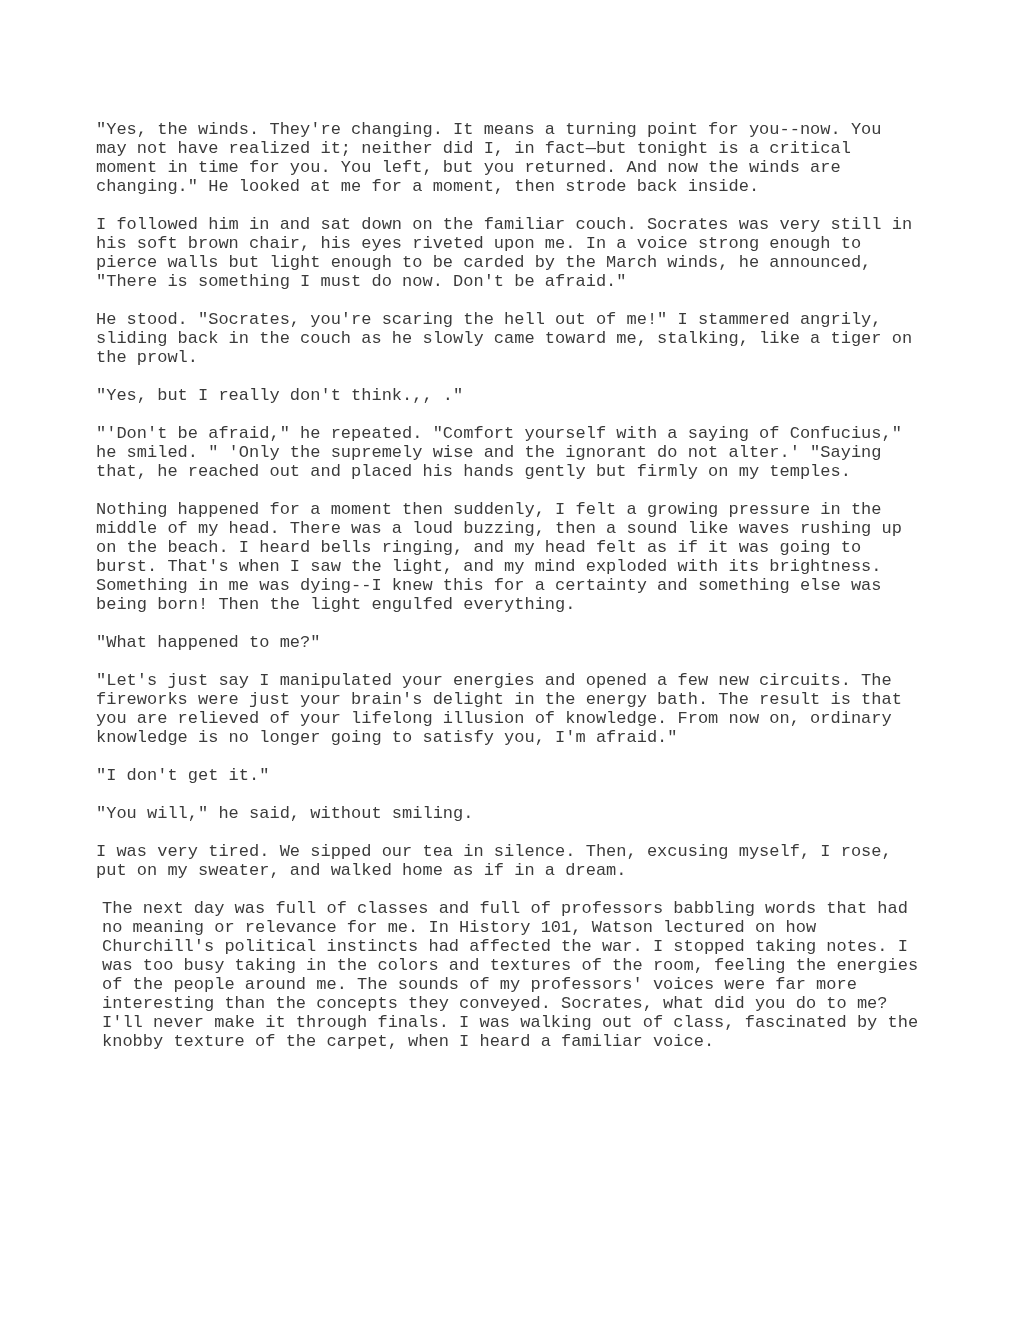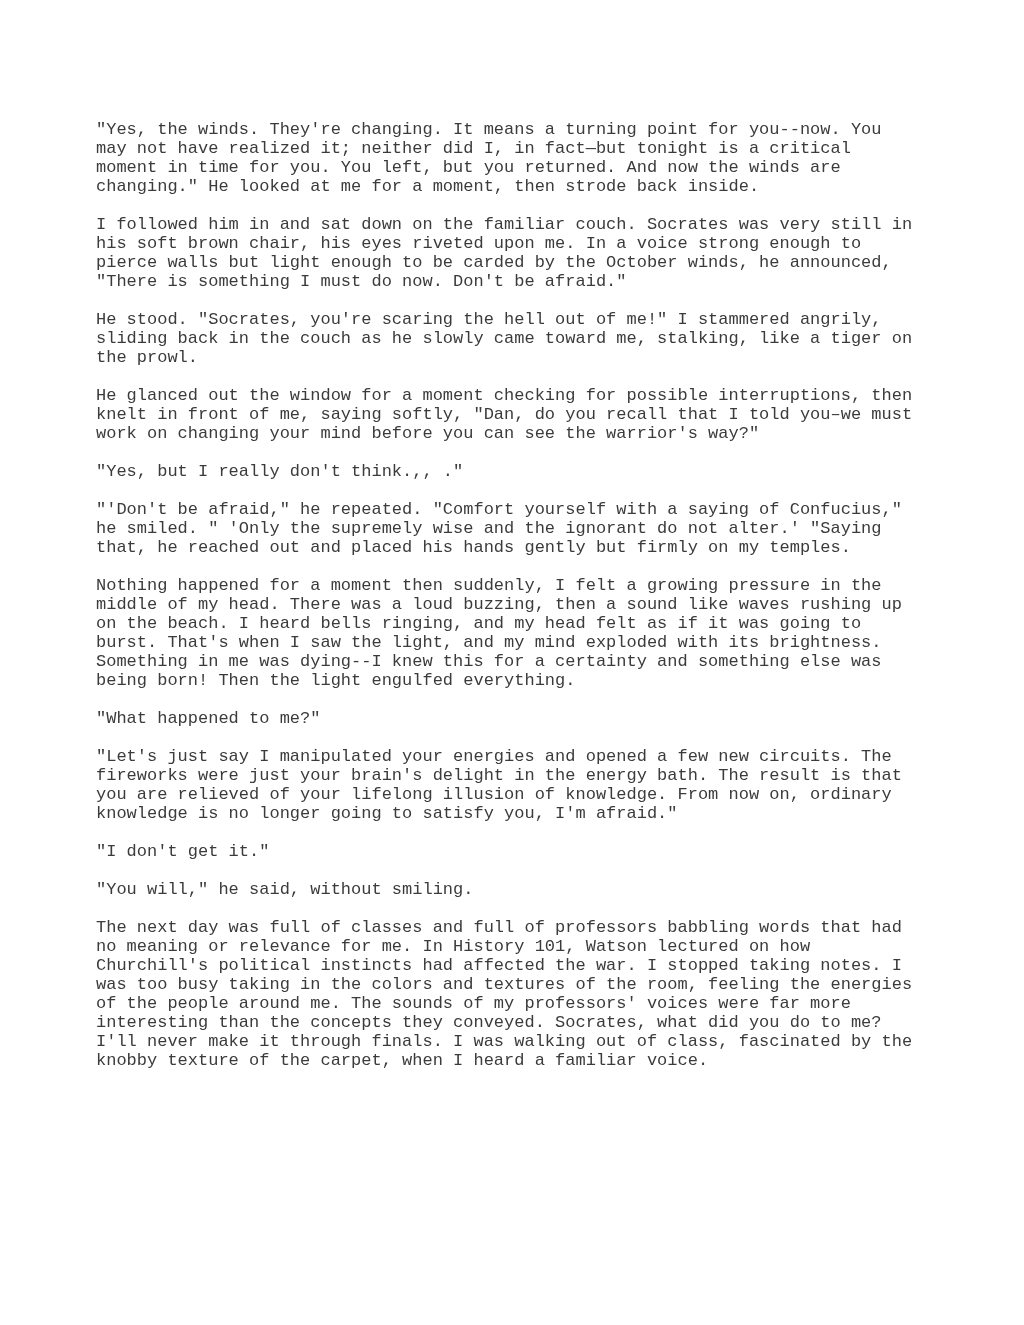--- a/index.html
+++ b/index.html
@@ -24,58 +24,58 @@
     line-height: 19px;
     color: #3b3b3b;
   }
   .para {
     white-space: pre;
     margin: 0 0 19px 0;
     padding: 0;
   }
   .para:last-child {
     margin-bottom: 0;
+    margin-left: 6px;
   }
 </style>
 </head>
 <body>
 
 <div class="page">
   <div class="content">
     <div class="para">"Yes, the winds. They're changing. It means a turning point for you--now. You
 may not have realized it; neither did I, in fact—but tonight is a critical
 moment in time for you. You left, but you returned. And now the winds are
 changing." He looked at me for a moment, then strode back inside.</div>
     <div class="para">I followed him in and sat down on the familiar couch. Socrates was very still in
 his soft brown chair, his eyes riveted upon me. In a voice strong enough to
-pierce walls but light enough to be carded by the October winds, he announced,
+pierce walls but light enough to be carded by the March winds, he announced,
 "There is something I must do now. Don't be afraid."</div>
     <div class="para">He stood. "Socrates, you're scaring the hell out of me!" I stammered angrily,
 sliding back in the couch as he slowly came toward me, stalking, like a tiger on
 the prowl.</div>
-    <div class="para">He glanced out the window for a moment checking for possible interruptions, then
-knelt in front of me, saying softly, "Dan, do you recall that I told you–we must
-work on changing your mind before you can see the warrior's way?"</div>
     <div class="para">"Yes, but I really don't think.,, ."</div>
     <div class="para">"'Don't be afraid," he repeated. "Comfort yourself with a saying of Confucius,"
 he smiled. " 'Only the supremely wise and the ignorant do not alter.' "Saying
 that, he reached out and placed his hands gently but firmly on my temples.</div>
     <div class="para">Nothing happened for a moment then suddenly, I felt a growing pressure in the
 middle of my head. There was a loud buzzing, then a sound like waves rushing up
 on the beach. I heard bells ringing, and my head felt as if it was going to
 burst. That's when I saw the light, and my mind exploded with its brightness.
 Something in me was dying--I knew this for a certainty and something else was
 being born! Then the light engulfed everything.</div>
     <div class="para">"What happened to me?"</div>
     <div class="para">"Let's just say I manipulated your energies and opened a few new circuits. The
 fireworks were just your brain's delight in the energy bath. The result is that
 you are relieved of your lifelong illusion of knowledge. From now on, ordinary
 knowledge is no longer going to satisfy you, I'm afraid."</div>
     <div class="para">"I don't get it."</div>
     <div class="para">"You will," he said, without smiling.</div>
+    <div class="para">I was very tired. We sipped our tea in silence. Then, excusing myself, I rose,
+put on my sweater, and walked home as if in a dream.</div>
     <div class="para">The next day was full of classes and full of professors babbling words that had
 no meaning or relevance for me. In History 101, Watson lectured on how
 Churchill's political instincts had affected the war. I stopped taking notes. I
 was too busy taking in the colors and textures of the room, feeling the energies
 of the people around me. The sounds of my professors' voices were far more
 interesting than the concepts they conveyed. Socrates, what did you do to me?
 I'll never make it through finals. I was walking out of class, fascinated by the
 knobby texture of the carpet, when I heard a familiar voice.</div>
   </div>
 </div>

